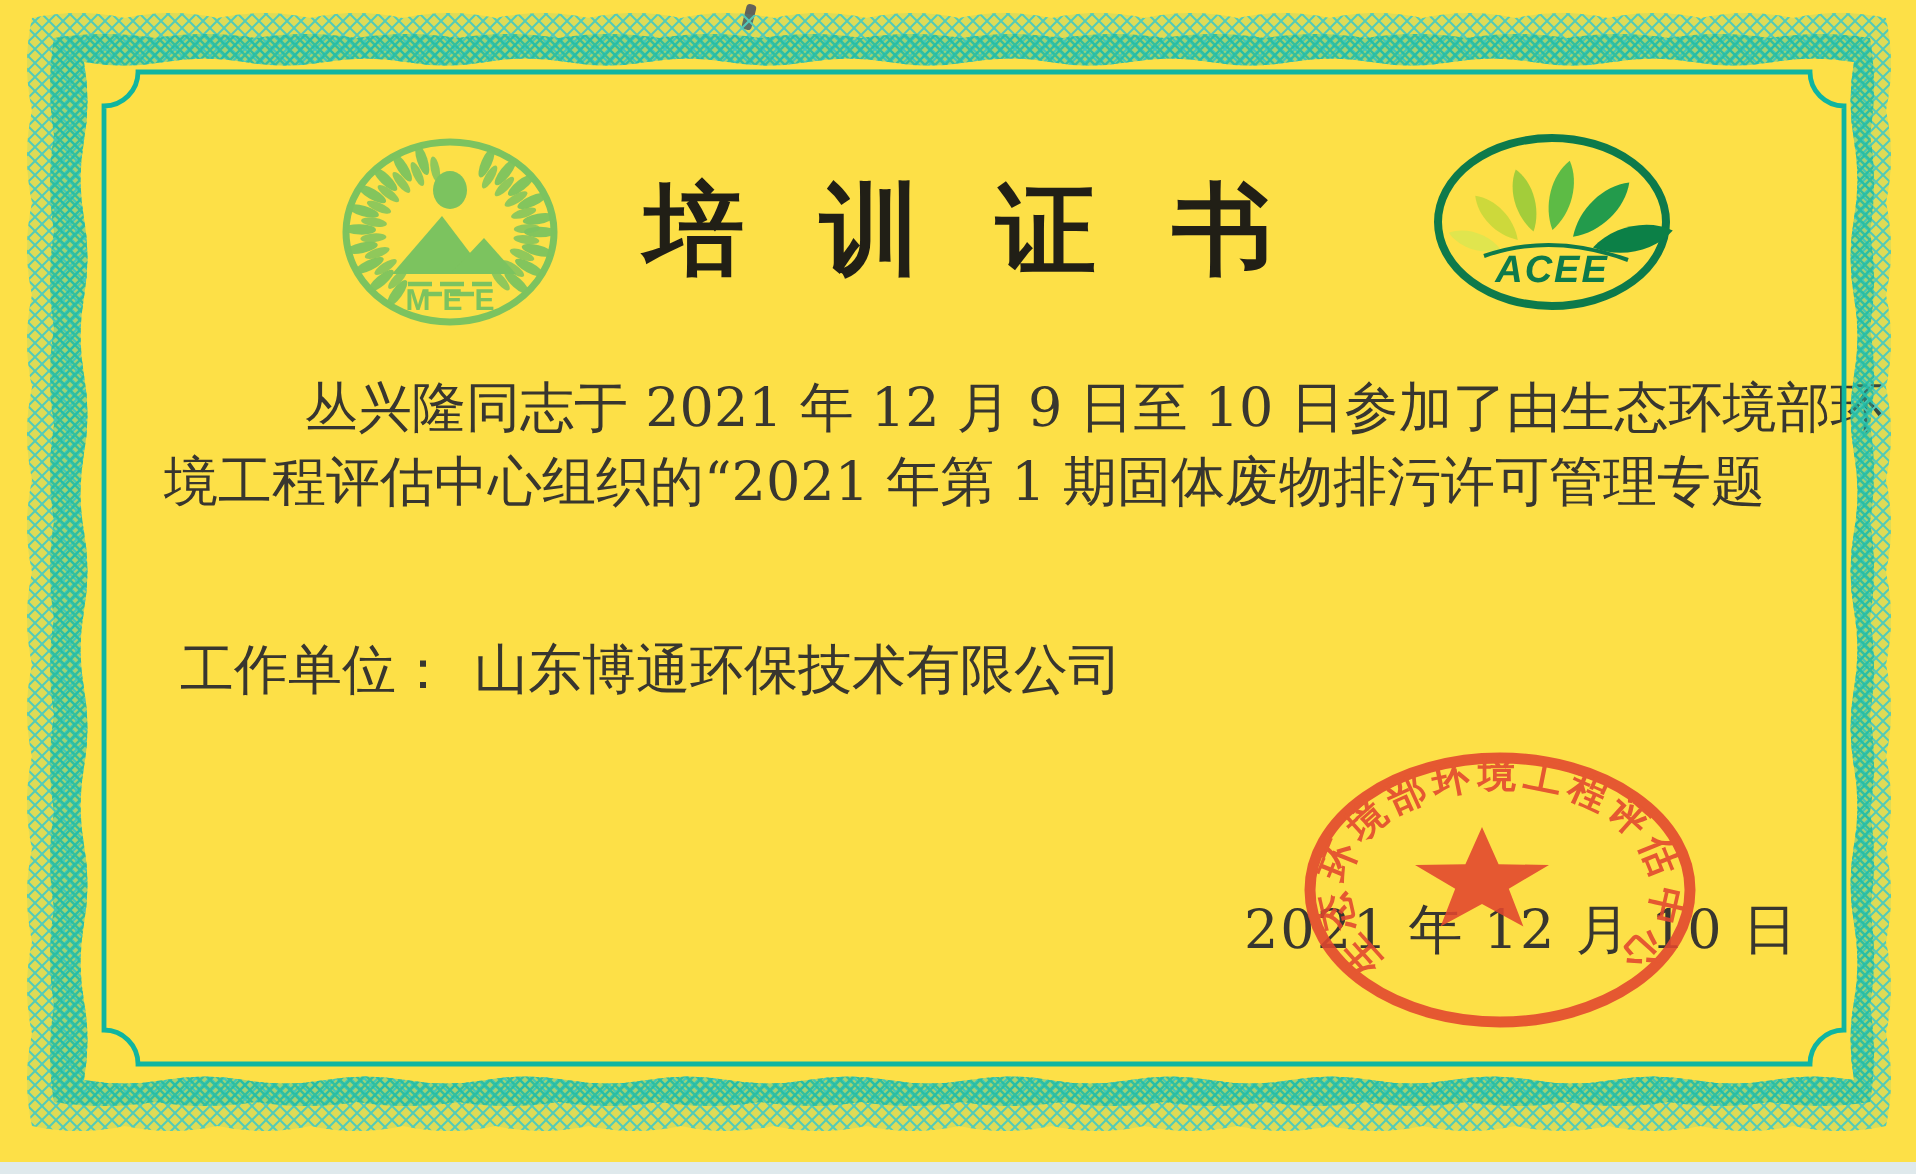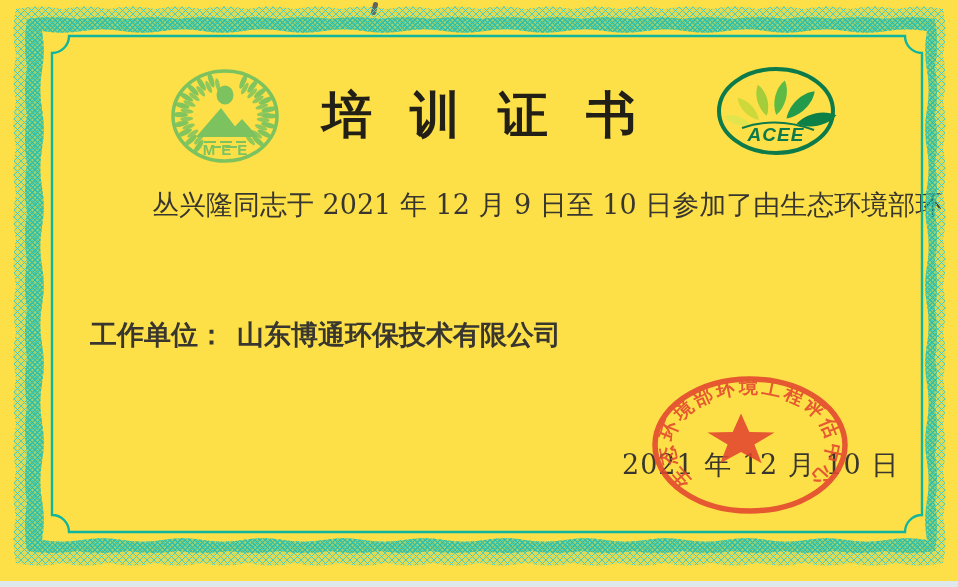--- a/index.html
+++ b/index.html
@@ -9,21 +9,21 @@
   }
   .title{
     position:absolute;left:0;top:82px;width:958px;text-align:center;
     font-size:50px;font-weight:bold;letter-spacing:38px;text-indent:38px;
     color:#211f16;white-space:nowrap;
   }
   .body-block{position:absolute;left:82px;top:186px;width:820px;font-size:27px;line-height:37px;}
   .bl{white-space:nowrap;}
   .bl1{text-indent:70px;}
   .field{position:absolute;left:90px;font-size:27px;white-space:nowrap;}
-  .field-unit{top:317px;font-weight:bold;}
+  .field-unit{top:317px;}
   .field-cert{top:366px;}
   .fv{margin-left:12px;}
   .date{position:absolute;left:622px;top:447px;font-size:27px;letter-spacing:1px;white-space:nowrap;}
   .speck{position:absolute;left:372px;top:2px;width:5px;height:13px;background:#63635a;border-radius:2px;transform:rotate(14deg);}
   .bottomstrip{position:absolute;left:0;bottom:0;width:100%;height:6px;background:#dfe9ec;}
   #decor{position:absolute;left:0;top:0;pointer-events:none;}
   .sealtxt{font-size:19px;font-weight:bold;letter-spacing:3px;fill:var(--seal-red,#e2462e);font-family:"DejaVu Serif","Liberation Serif",serif;}
   .meetxt{font-size:15px;font-weight:bold;letter-spacing:6px;fill:var(--mee-green,#7cc35f);font-family:"Liberation Sans","DejaVu Sans",sans-serif;}
   .aceetxt{font-size:19px;font-weight:bold;font-style:italic;letter-spacing:1px;fill:var(--acee-green,#0d7a4b);font-family:"Liberation Sans","DejaVu Sans",sans-serif;}
 </style>
@@ -31,20 +31,21 @@
 <body>
 
 <div class="page">
 
   <div class="speck"></div>
 
   <div class="title">培训证书</div>
 
   <div class="body-block">
     <div class="bl bl1">丛兴隆同志于 2021 年 12 月 9 日至 10 日参加了由生态环境部环</div>
+    <div class="bl">境工程评估中心组织的“2021 年第 1 期固体废物排污许可管理专题</div>
   </div>
 
   <div class="field field-unit">
     <span>工作单位：</span><span class="fv">山东博通环保技术有限公司</span>
   </div>
 
 
   <div class="date">2021 年 12 月 10 日</div>
 
   <svg id="decor" width="958" height="587" viewBox="0 0 958 587">

